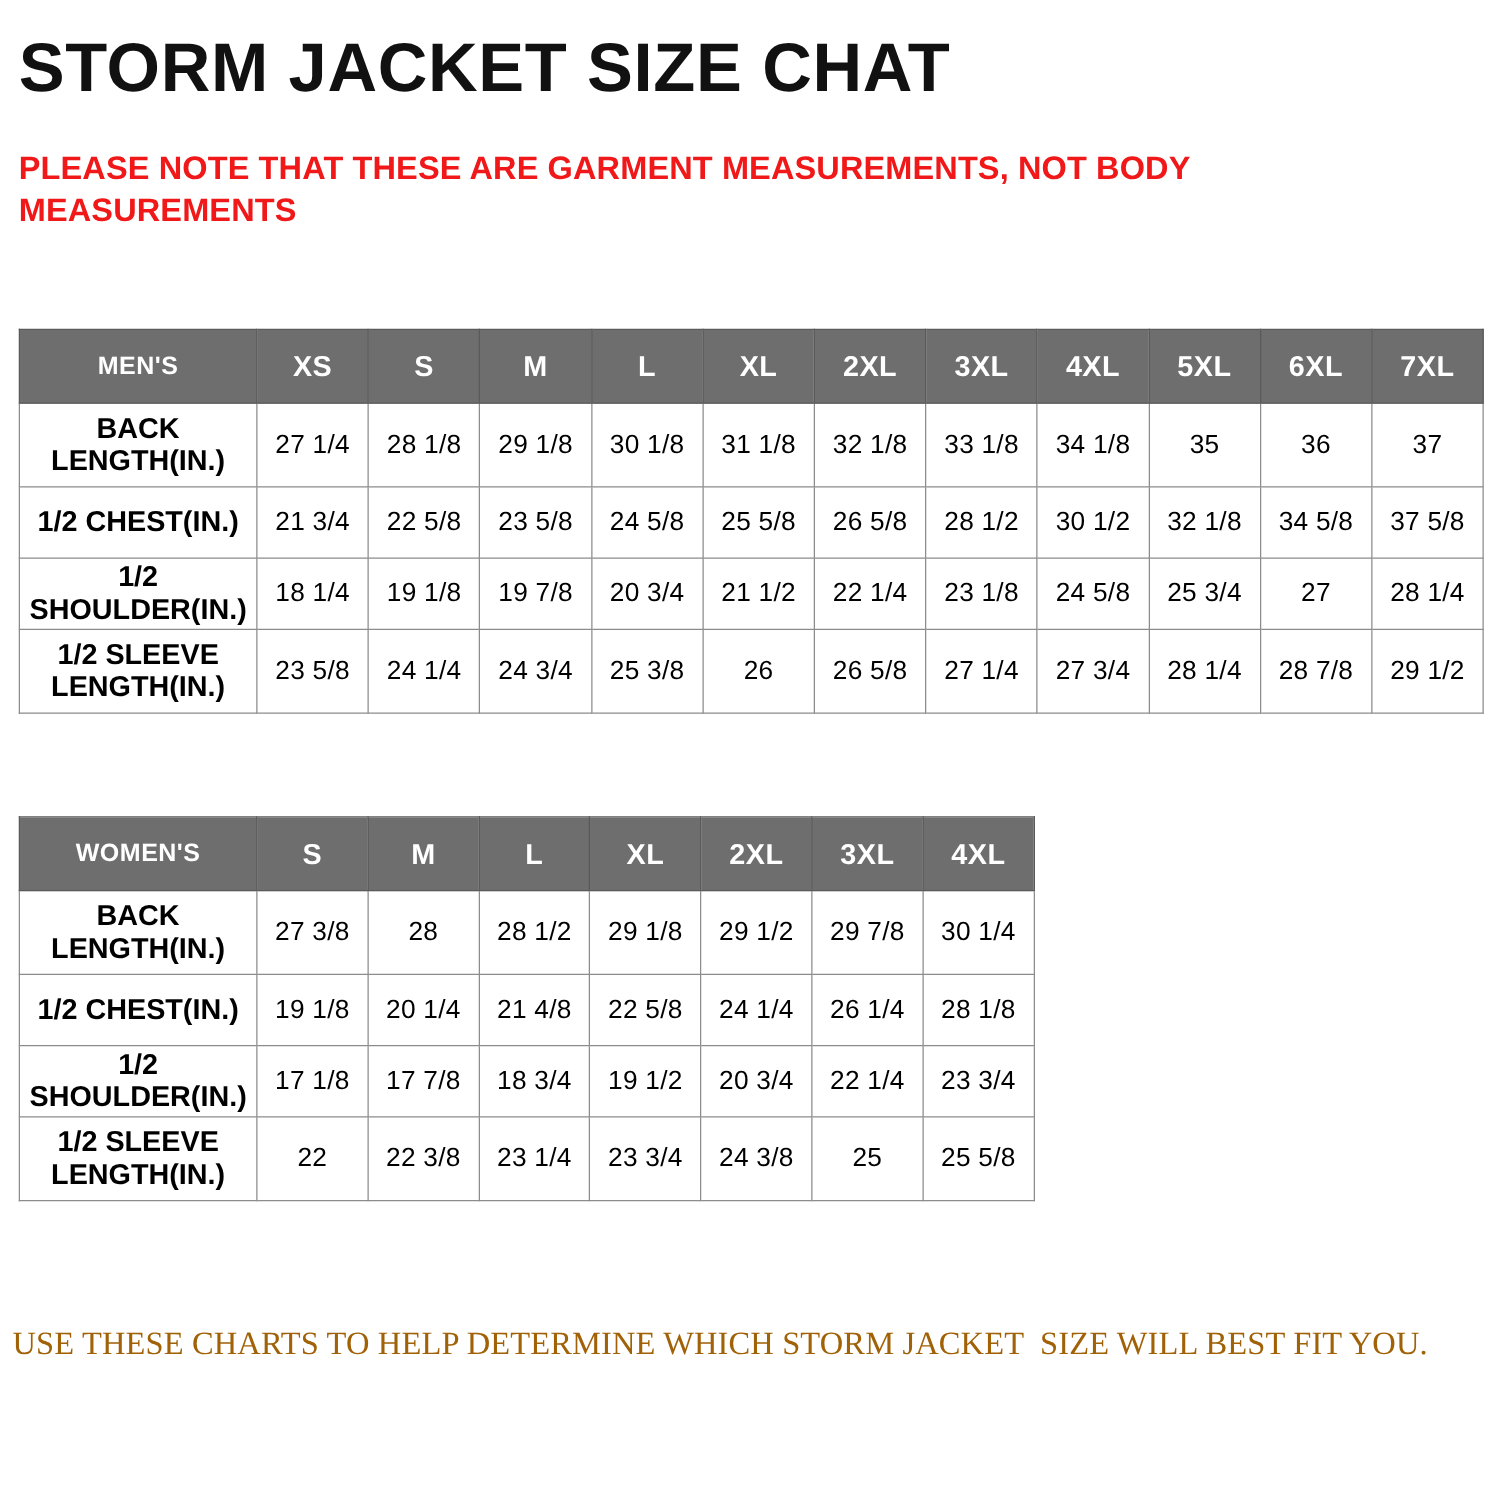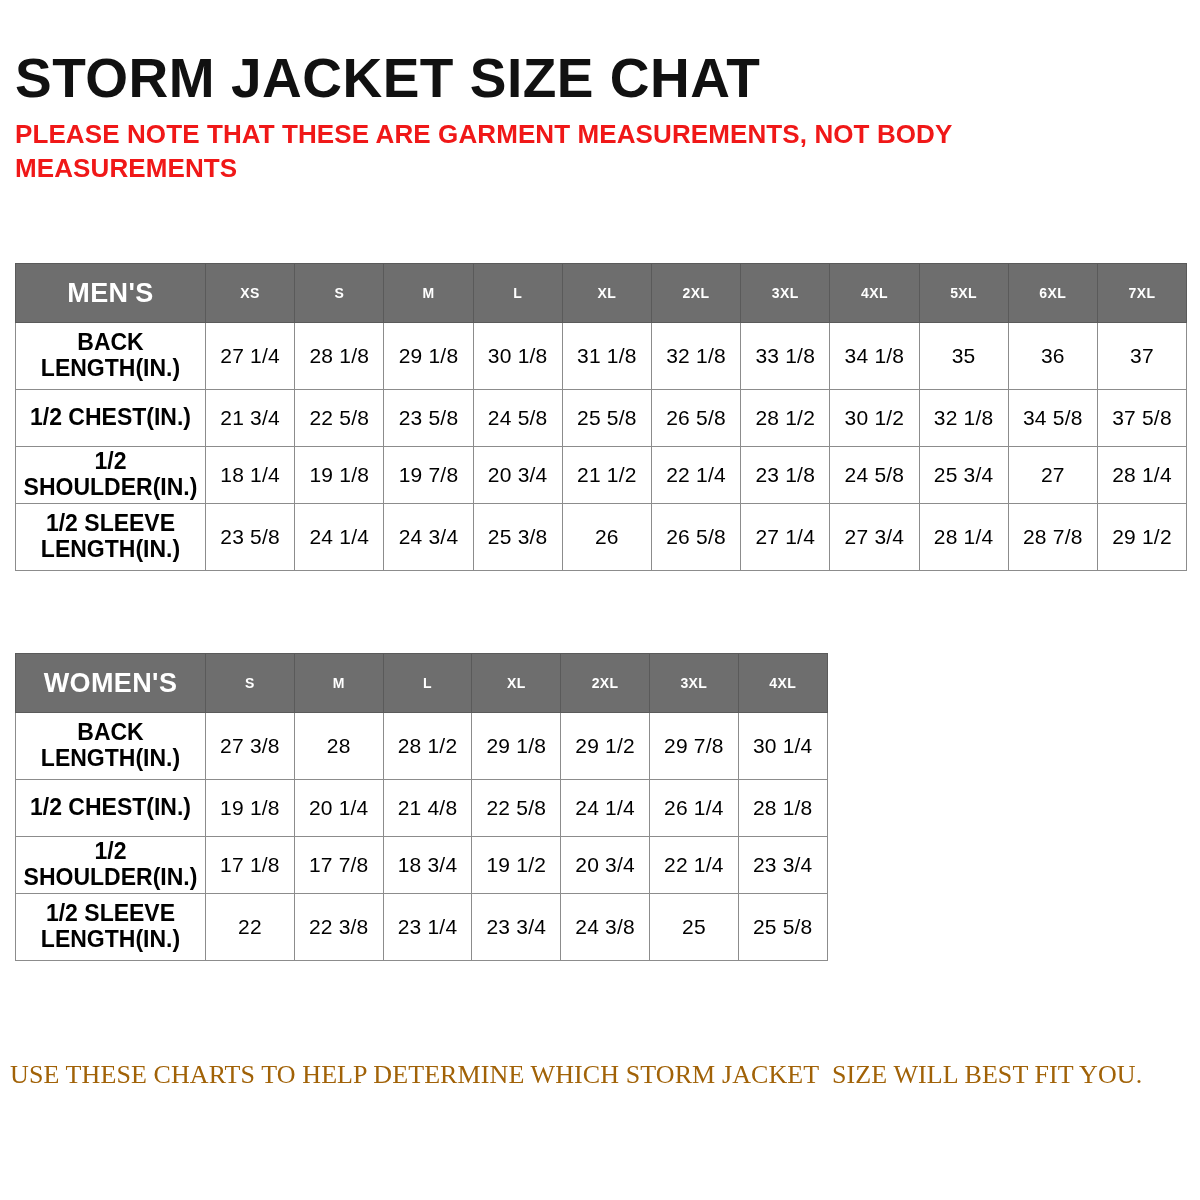--- a/index.html
+++ b/index.html
@@ -20,21 +20,20 @@
   .title {
     position: absolute;
     left: 15px;
     top: 26px;
     font-size: 55px;
     font-weight: bold;
     letter-spacing: 0.5px;
     line-height: 1.05;
     white-space: nowrap;
     color: #111111;
-    margin-top: 24px;
   }
 
   
   .note {
     position: absolute;
     left: 15px;
     top: 118px;
     width: 980px;
     font-size: 26px;
     font-weight: bold;
@@ -56,27 +55,27 @@
     padding: 0;
     text-align: center;
     vertical-align: middle;
     background: #ffffff;
     font-weight: normal;
   }
   .chart-table thead th {
     background: #6e6e6e;
     color: #ffffff;
     border: 1px solid #5a5a5a;
-    font-size: 14px;
+    font-size: 23px;
     font-weight: bold;
     height: 58px;
     letter-spacing: 0.4px;
   }
   .chart-table thead th.head-label {
-    font-size: 27px;
+    font-size: 20px;
   }
   .chart-table tbody td.row-label {
     font-size: 23px;
     font-weight: bold;
     line-height: 1.12;
     padding: 2px 4px;
     white-space: pre-line;
   }
   .chart-table tbody td.val {
     font-size: 21px;

